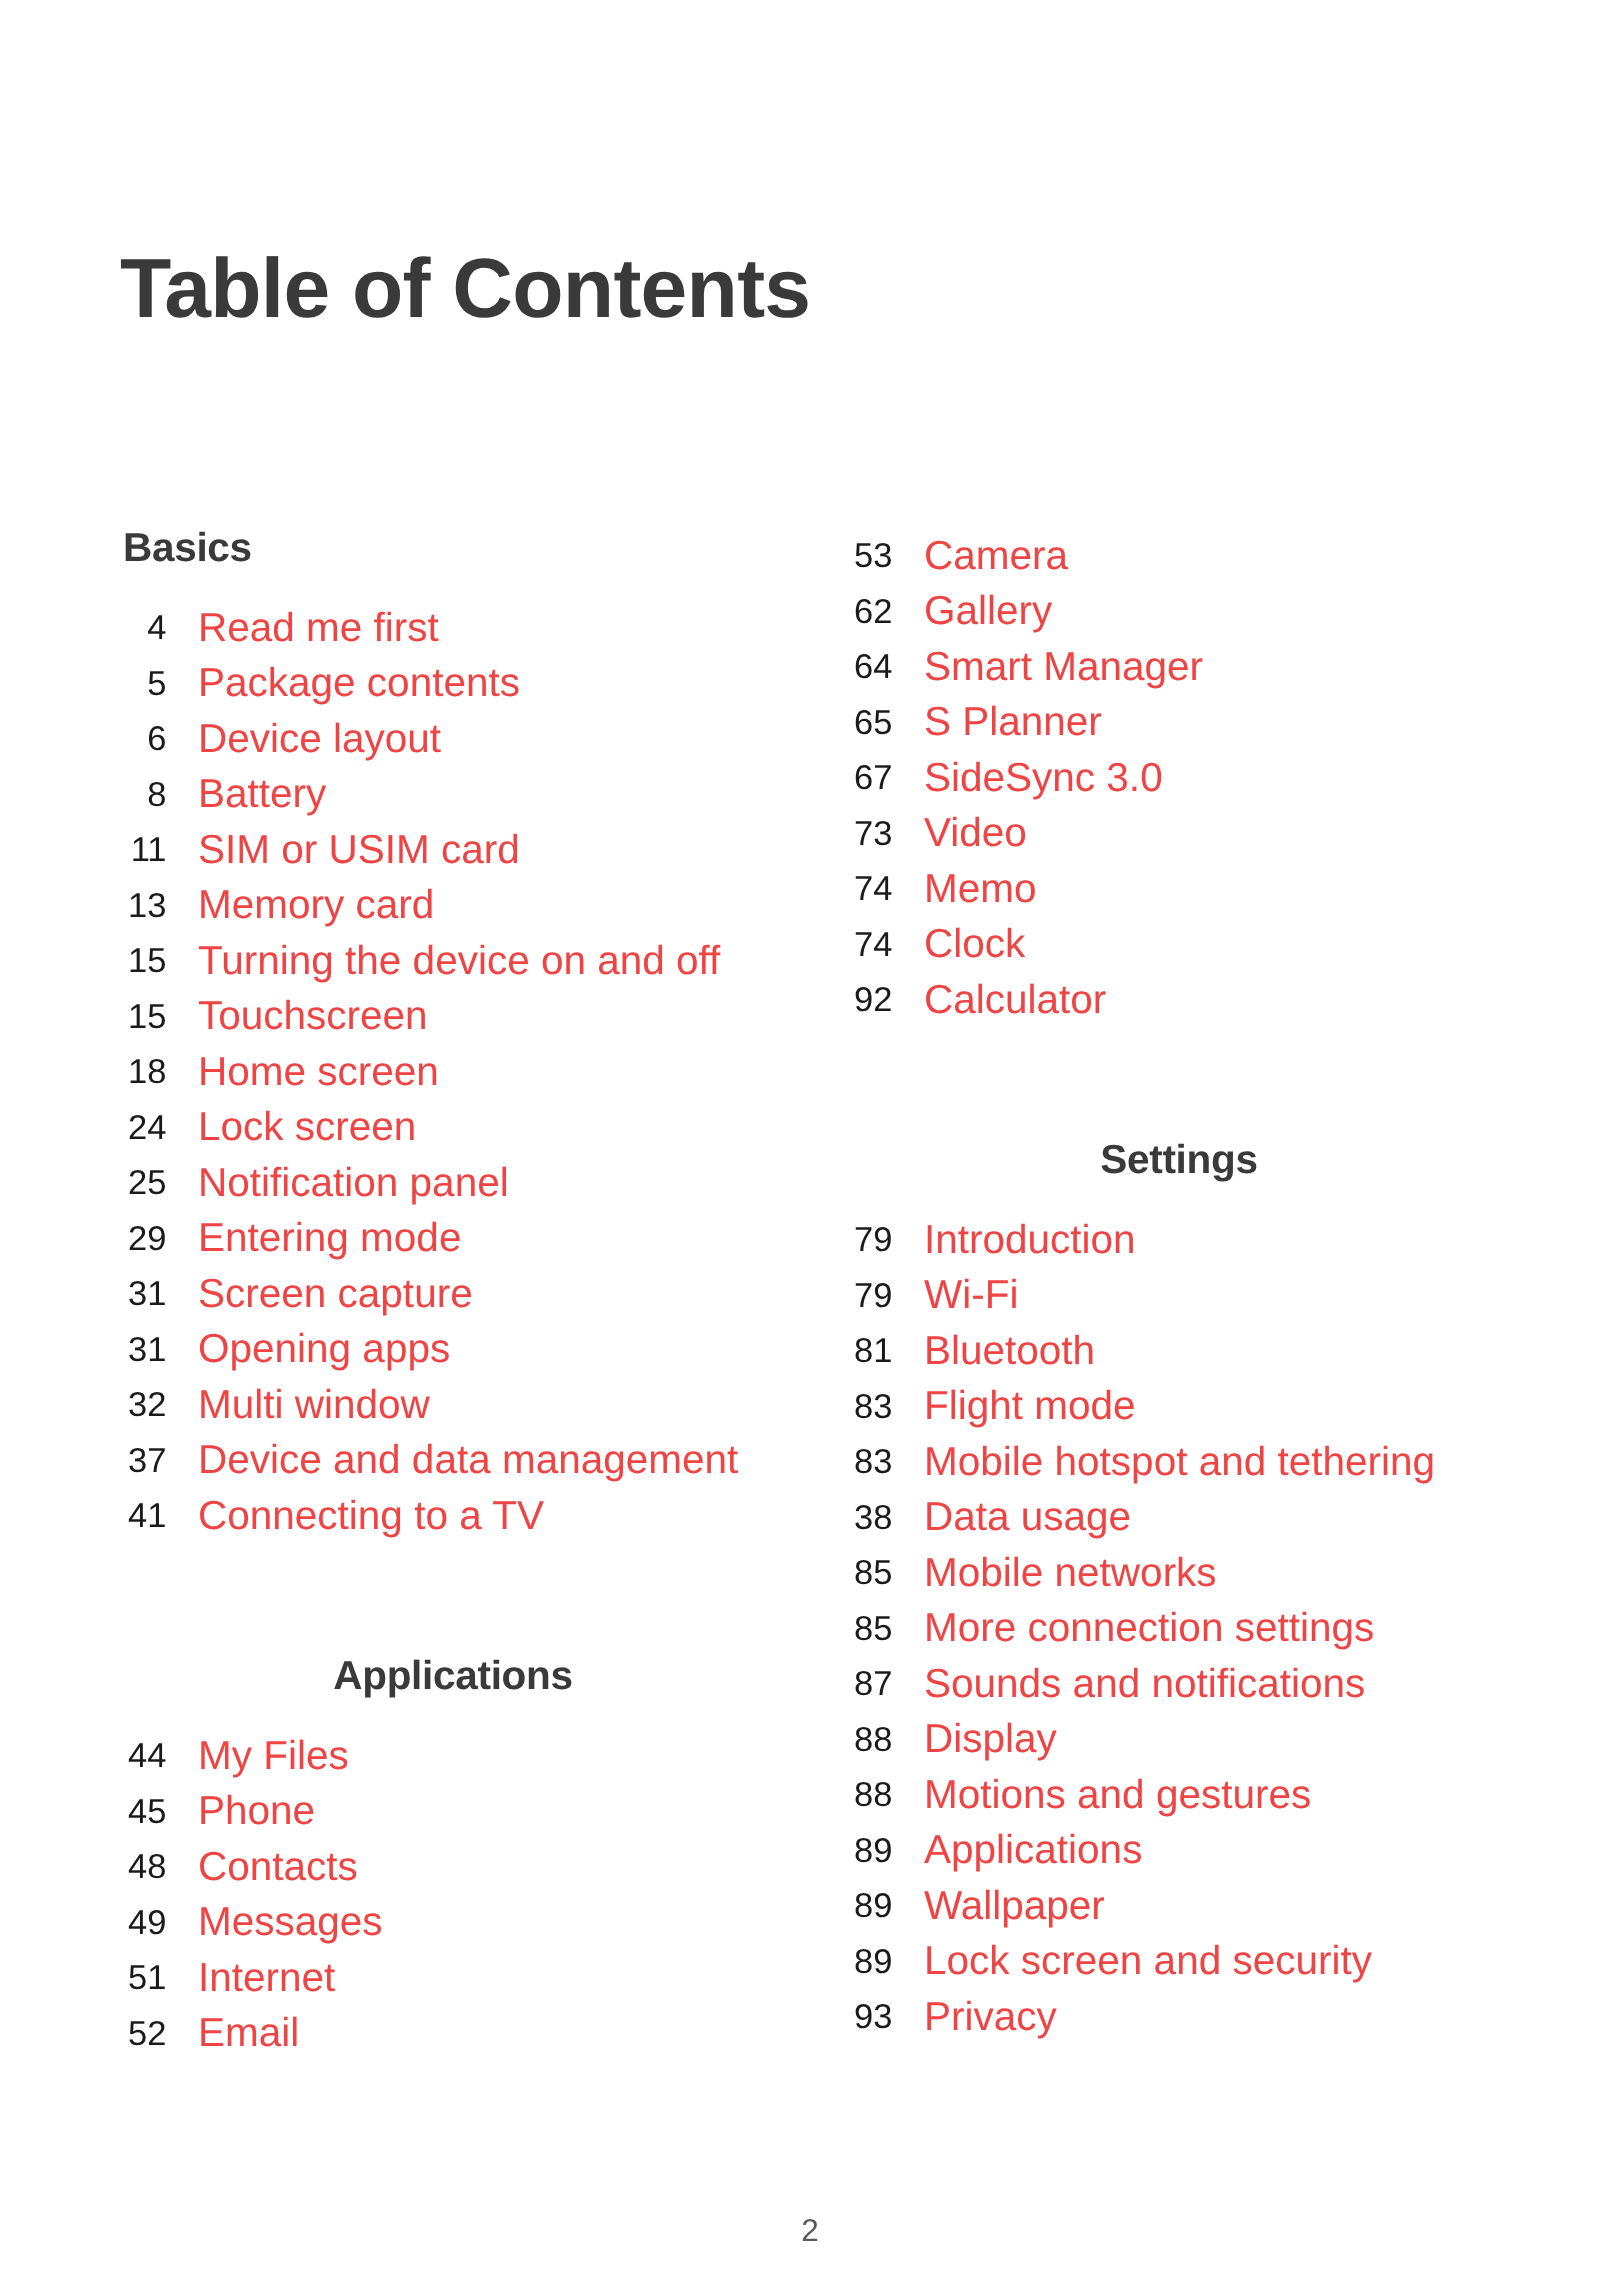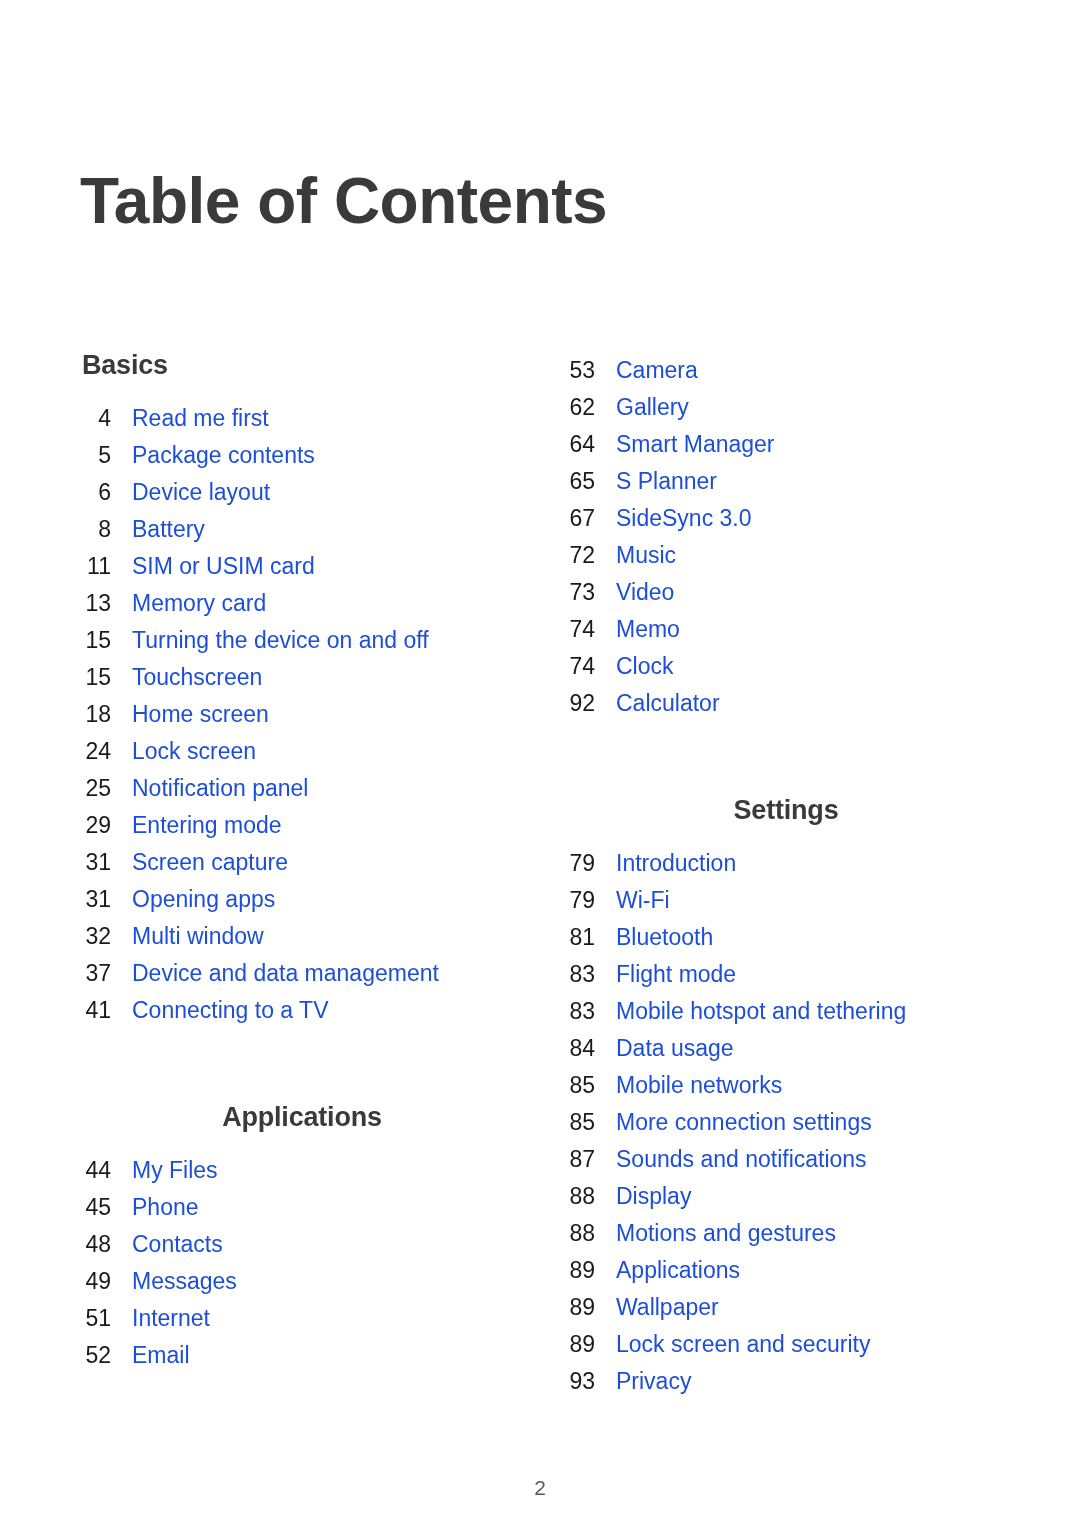--- a/index.html
+++ b/index.html
@@ -14,21 +14,21 @@
     background: #ffffff;
     font-family: "Liberation Sans", sans-serif;
     overflow: hidden;
   }
 
   
   .page-title {
     position: absolute;
     left: 80px;
     top: 125px;
-    font-size: 64px;
+    font-size: 56px;
     font-weight: bold;
     color: #3a3a3a;
     letter-spacing: -0.5px;
     line-height: 1.05;
     white-space: nowrap;
   }
 
   
   .columns {
     position: absolute;
@@ -75,22 +75,22 @@
   .entry-page {
     flex: 0 0 auto;
     width: 29px;
     text-align: right;
     font-size: 23px;
     color: #1a1a1a;
   }
   .entry-title {
     flex: 0 0 auto;
     margin-left: 21px;
-    font-size: 23px;
-    color: #1d4ed8;
+    font-size: 27px;
+    color: #ef4444;
   }
 
   
   .page-footer {
     position: absolute;
     left: 0;
     top: 1476px;
     width: 1080px;
     text-align: center;
     font-size: 21px;
@@ -226,24 +226,20 @@
             </div>
             <div class="entry">
               <span class="entry-page">65</span>
               <span class="entry-title">S Planner</span>
             </div>
             <div class="entry">
               <span class="entry-page">67</span>
               <span class="entry-title">SideSync 3.0</span>
             </div>
             <div class="entry">
-              <span class="entry-page">72</span>
-              <span class="entry-title">Music</span>
-            </div>
-            <div class="entry">
               <span class="entry-page">73</span>
               <span class="entry-title">Video</span>
             </div>
             <div class="entry">
               <span class="entry-page">74</span>
               <span class="entry-title">Memo</span>
             </div>
             <div class="entry">
               <span class="entry-page">74</span>
               <span class="entry-title">Clock</span>
@@ -271,21 +267,21 @@
             </div>
             <div class="entry">
               <span class="entry-page">83</span>
               <span class="entry-title">Flight mode</span>
             </div>
             <div class="entry">
               <span class="entry-page">83</span>
               <span class="entry-title">Mobile hotspot and tethering</span>
             </div>
             <div class="entry">
-              <span class="entry-page">84</span>
+              <span class="entry-page">38</span>
               <span class="entry-title">Data usage</span>
             </div>
             <div class="entry">
               <span class="entry-page">85</span>
               <span class="entry-title">Mobile networks</span>
             </div>
             <div class="entry">
               <span class="entry-page">85</span>
               <span class="entry-title">More connection settings</span>
             </div>

